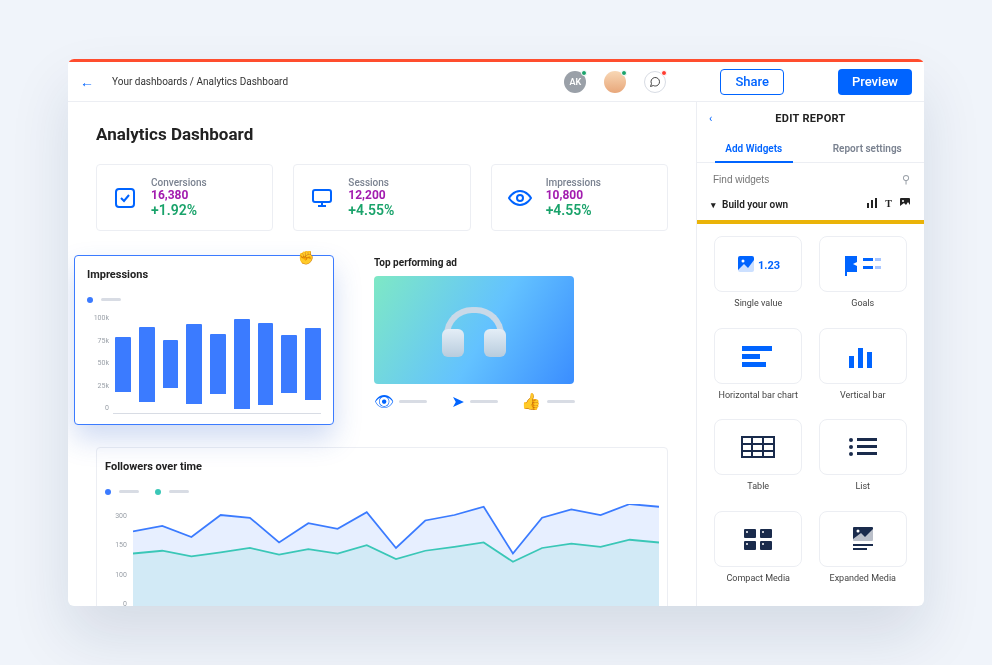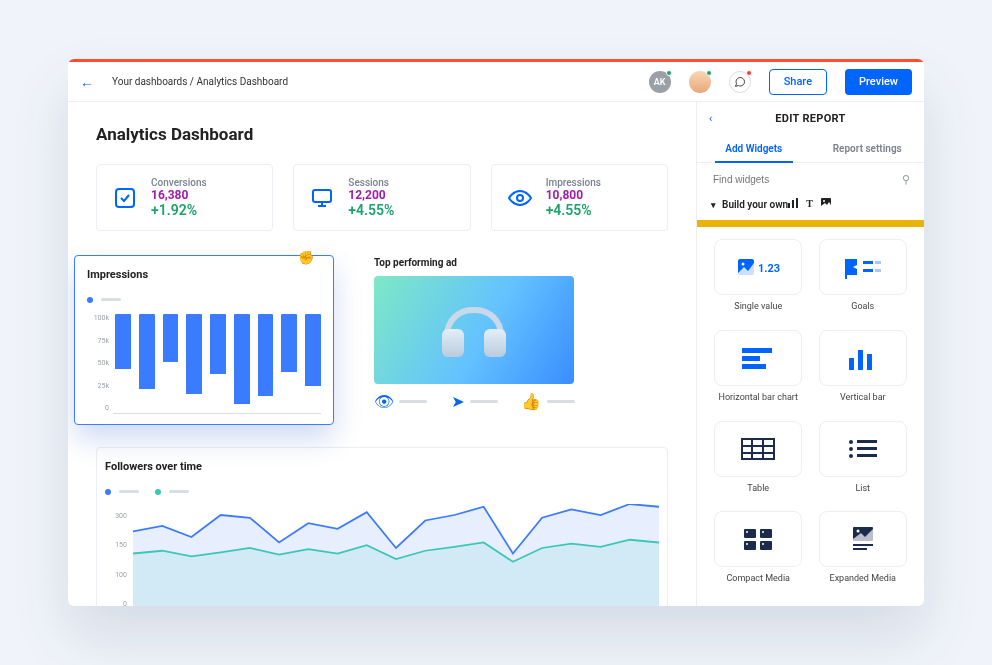--- a/index.html
+++ b/index.html
@@ -48,22 +48,22 @@
   }
   .avatar1 { background: #9AA0A8; }
   .avatar2 { background: linear-gradient(#F8D7B5,#E8A77A); }
   .chat-icon {
     width: 22px; height: 22px; border-radius: 50%;
     border: 1px solid #D8DCE4;
     display: flex; align-items: center; justify-content: center;
     position: relative;
   }
   .btn {
-    height: 26px; padding: 0 14px; font-size: 11px; font-weight: 500;
-    border-radius: 4px; cursor: pointer; display: flex; align-items: center;
+    height: 26px; padding: 0 14px; font-size: 13px; font-weight: 500;
+    border-radius: 4px; cursor: pointer; display: flex; align-items: center; margin-left: 36px;
   }
   .btn-outline { border: 1px solid #0064FF; color: #0064FF; background: #fff; }
   .btn-primary { border: none; background: #0064FF; color: #fff; }
 
   .body { flex: 1; display: flex; overflow: hidden; }
   .main { flex: 1; padding: 18px 28px; overflow: hidden; position: relative; }
   .page-title { font-size: 17px; font-weight: 700; color: #222; margin: 4px 0 20px; }
 
   .kpi-row { display: flex; gap: 20px; }
   .kpi {
@@ -96,21 +96,21 @@
     top: -6px; right: 18px;
     font-size: 13px;
   }
   .card-title { font-size: 11px; font-weight: 700; color: #222; margin-bottom: 8px; }
   .legend-dot {
     display: inline-block; width: 6px; height: 6px; border-radius: 50%;
     vertical-align: middle; margin-right: 4px;
   }
   .legend-bar { display:inline-block; height:3px; width:20px; background:#D8DCE4; vertical-align:middle; border-radius:2px;}
   .barchart {
-    position: relative; height: 100px; display: flex; align-items: flex-start;
+    position: relative; height: 100px; display: flex; align-items: center;
     padding-left: 28px; gap: 8px;
   }
   .barchart::before {
     content:""; position:absolute; left:26px; right:0; bottom:0; height:1px; background:#D8DCE4;
   }
   .bar { width: 18px; background: #3B7BFF; border-radius: 1px 1px 0 0; }
   .ylabels {
     position: absolute; left: 0; top: 0; bottom: 0;
     display: flex; flex-direction: column; justify-content: space-between;
     font-size: 7px; color: #9AA0A8; text-align: right; width: 22px;
@@ -171,23 +171,23 @@
     height:2px; background:#0064FF;
   }
   .search-row {
     display:flex; align-items:center; padding: 10px 14px 6px;
   }
   .search-row input {
     flex:1; border:none; outline:none; font-size:10px; color:#333;
   }
   .search-row .mag { color:#9AA0A8; font-size:11px; }
   .build-row {
-    display:flex; align-items:center; 
+    display:flex; align-items:center; justify-content:space-between;
     padding: 6px 14px 10px; font-size:10px; font-weight:600; color:#222;
-    border-bottom: 7px solid #eab308;
+    border-bottom: 4px solid #eab308;
   }
   .build-row .chev2 { font-size:9px; margin-right:4px; }
   .toolbtns { display:flex; gap:8px; color:#222; }
   .toolbtns span { font-size:10px; cursor:pointer; }
 
   .widget-grid {
     flex:1; overflow:auto;
     display:grid; grid-template-columns: 1fr 1fr; gap: 10px;
     padding: 12px 14px 14px;
   }

